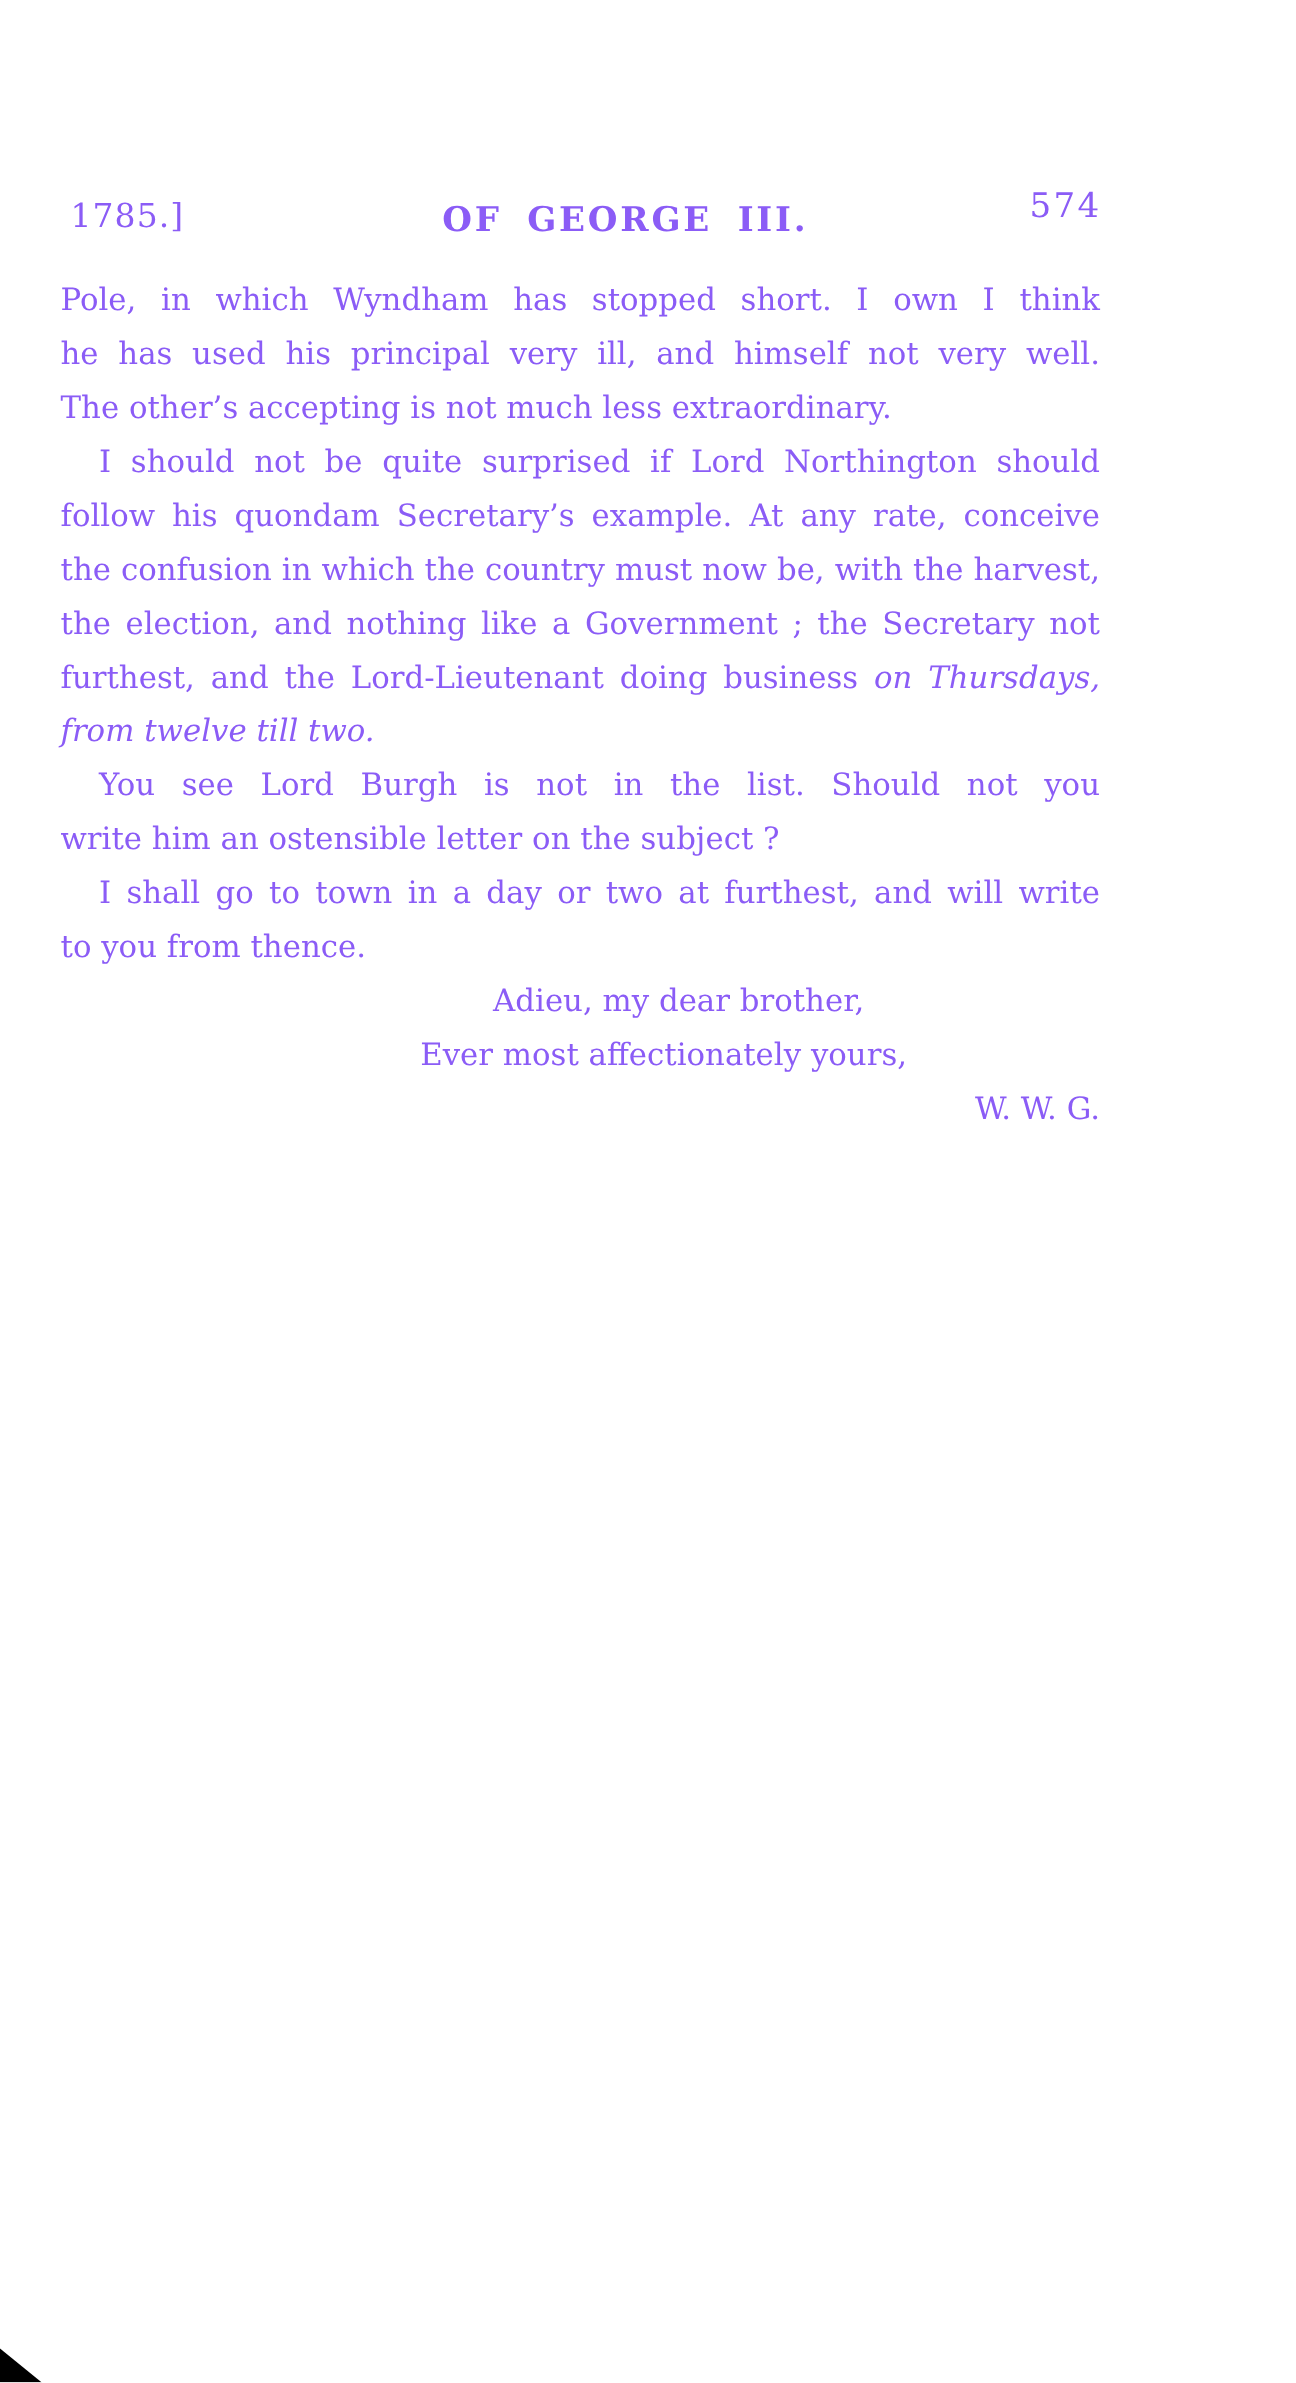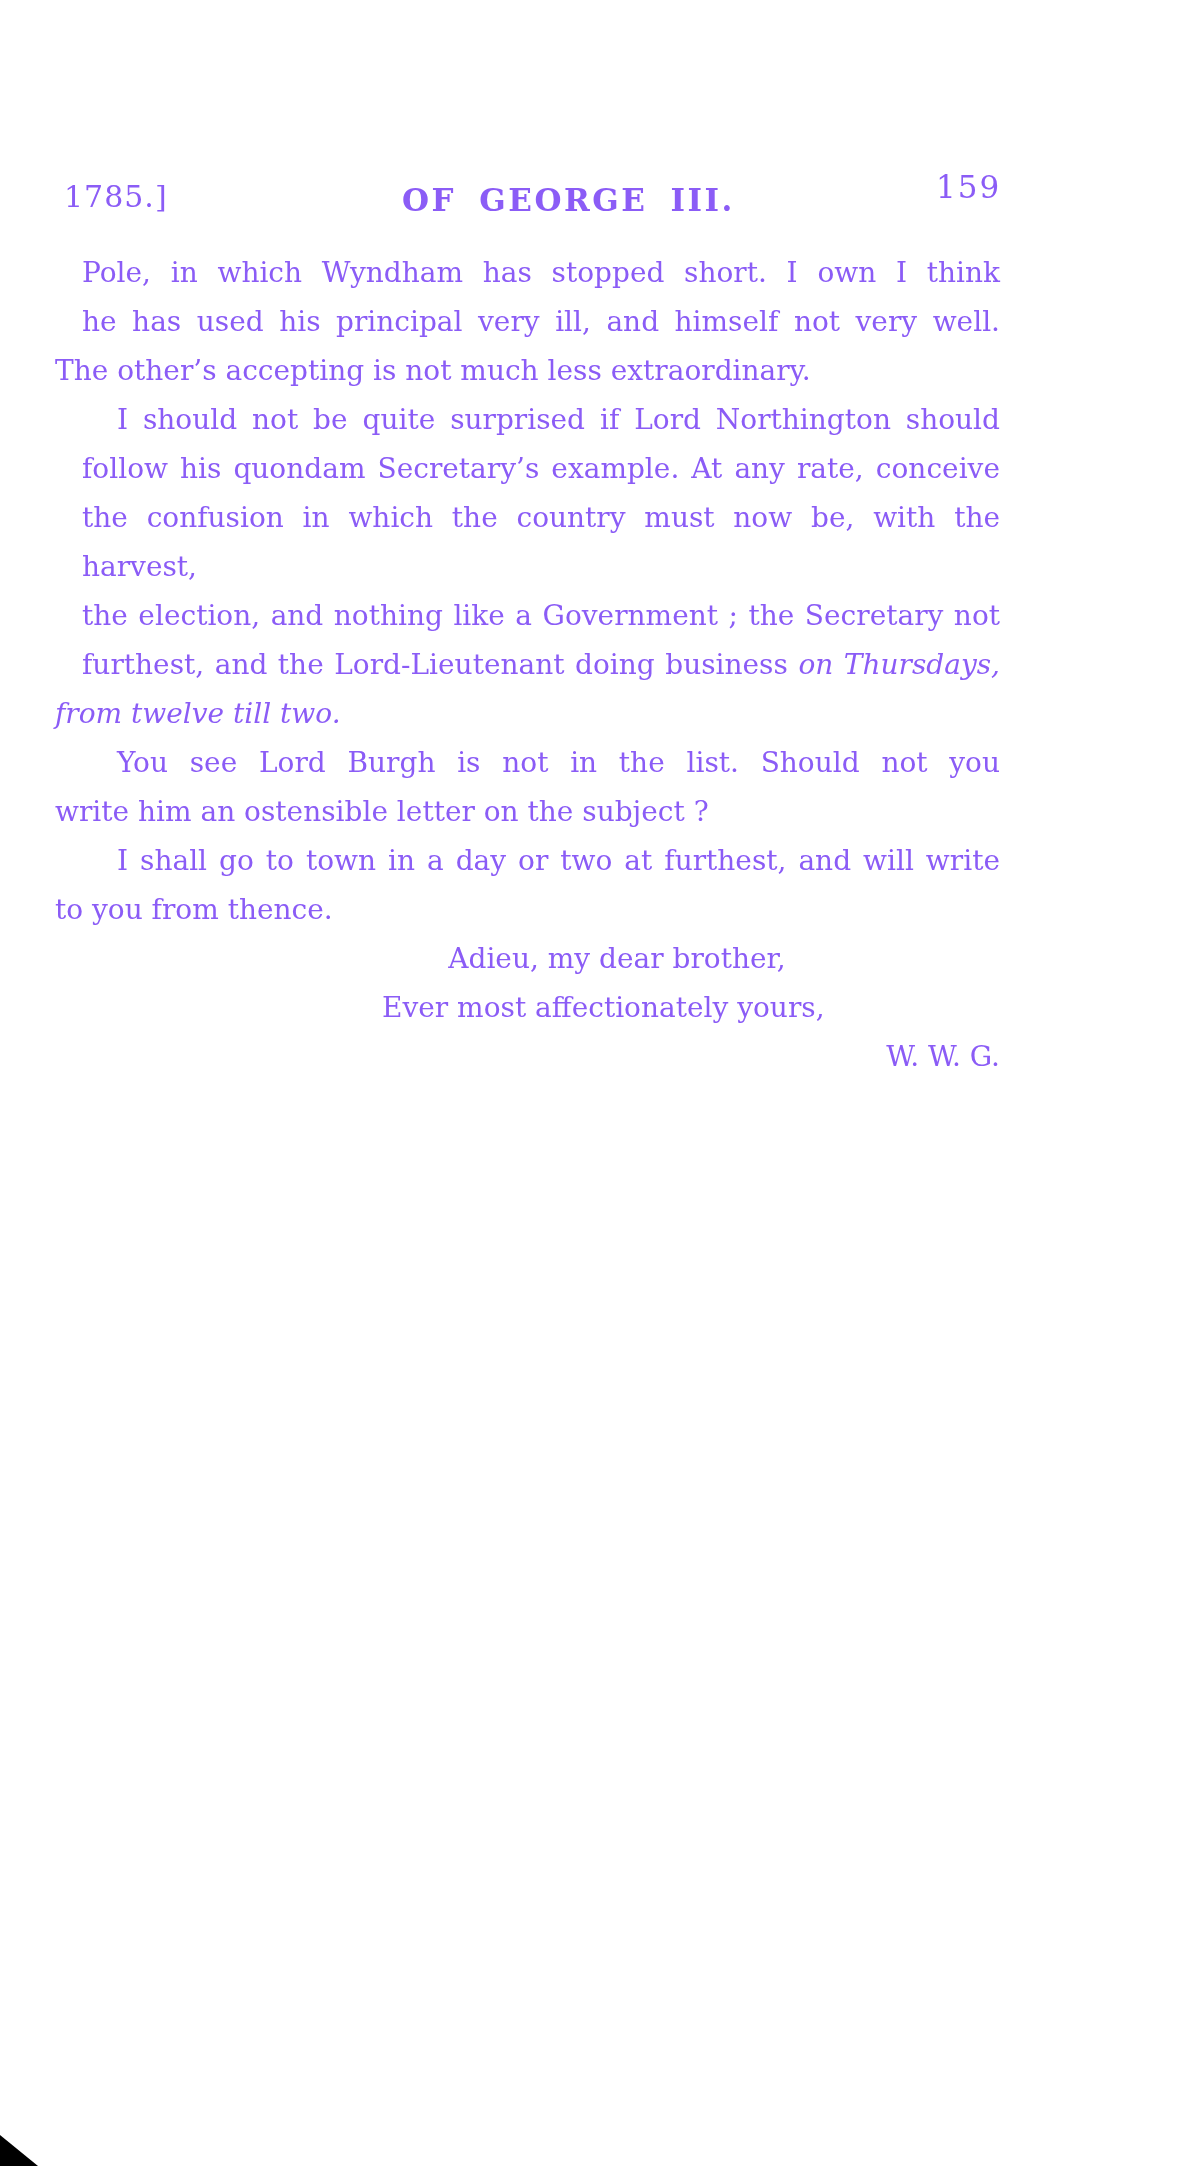--- a/index.html
+++ b/index.html
@@ -51,21 +51,20 @@
     font-size: 28px;
     line-height: 49px;
   }
   .tline {
     min-height: 49px;
     text-align: left;
   }
   .tline.just {
     text-align: justify;
     text-align-last: justify;
-    margin-left: 27px;
     -moz-text-align-last: justify;
   }
   .it {
     font-style: italic;
   }
   .corner-artifact {
     position: absolute;
     left: 0;
     bottom: 0;
     width: 0;
@@ -76,21 +75,21 @@
 </style>
 </head>
 <body>
 
 <div class="page">
 
   <div class="year-label">1785.]</div>
 
   <div class="running-title">OF GEORGE III.</div>
 
-  <div class="page-number">159</div>
+  <div class="page-number">574</div>
 
   <div class="letter-body">
       <div class="tline just"><span>Pole, in which Wyndham has stopped short.  I own I think</span></div>
       <div class="tline just"><span>he has used his principal very ill, and himself not very well.</span></div>
       <div class="tline"><span>The other’s accepting is not much less extraordinary.</span></div>
       <div class="tline just" style="padding-left: 35px;"><span>I should not be quite surprised if Lord Northington should</span></div>
       <div class="tline just"><span>follow his quondam Secretary’s example.  At any rate, conceive</span></div>
       <div class="tline just"><span>the confusion in which the country must now be, with the harvest,</span></div>
       <div class="tline just"><span>the election, and nothing like a Government ; the Secretary not</span></div>
       <div class="tline just"><span>furthest, and the Lord-Lieutenant doing business </span><span class="it">on Thursdays,</span></div>

